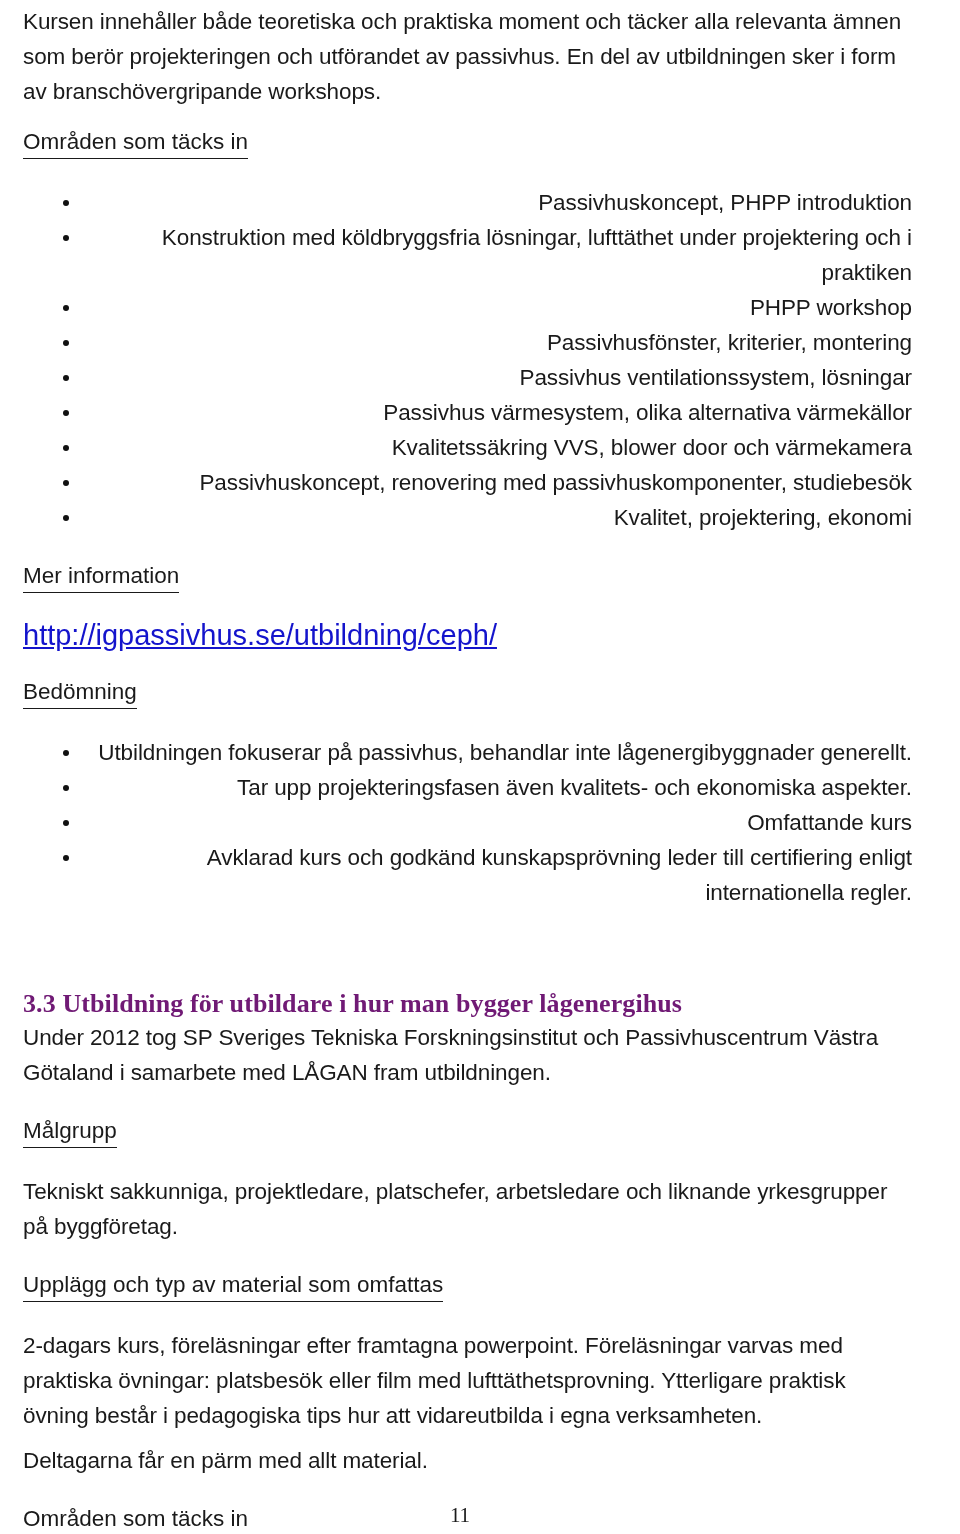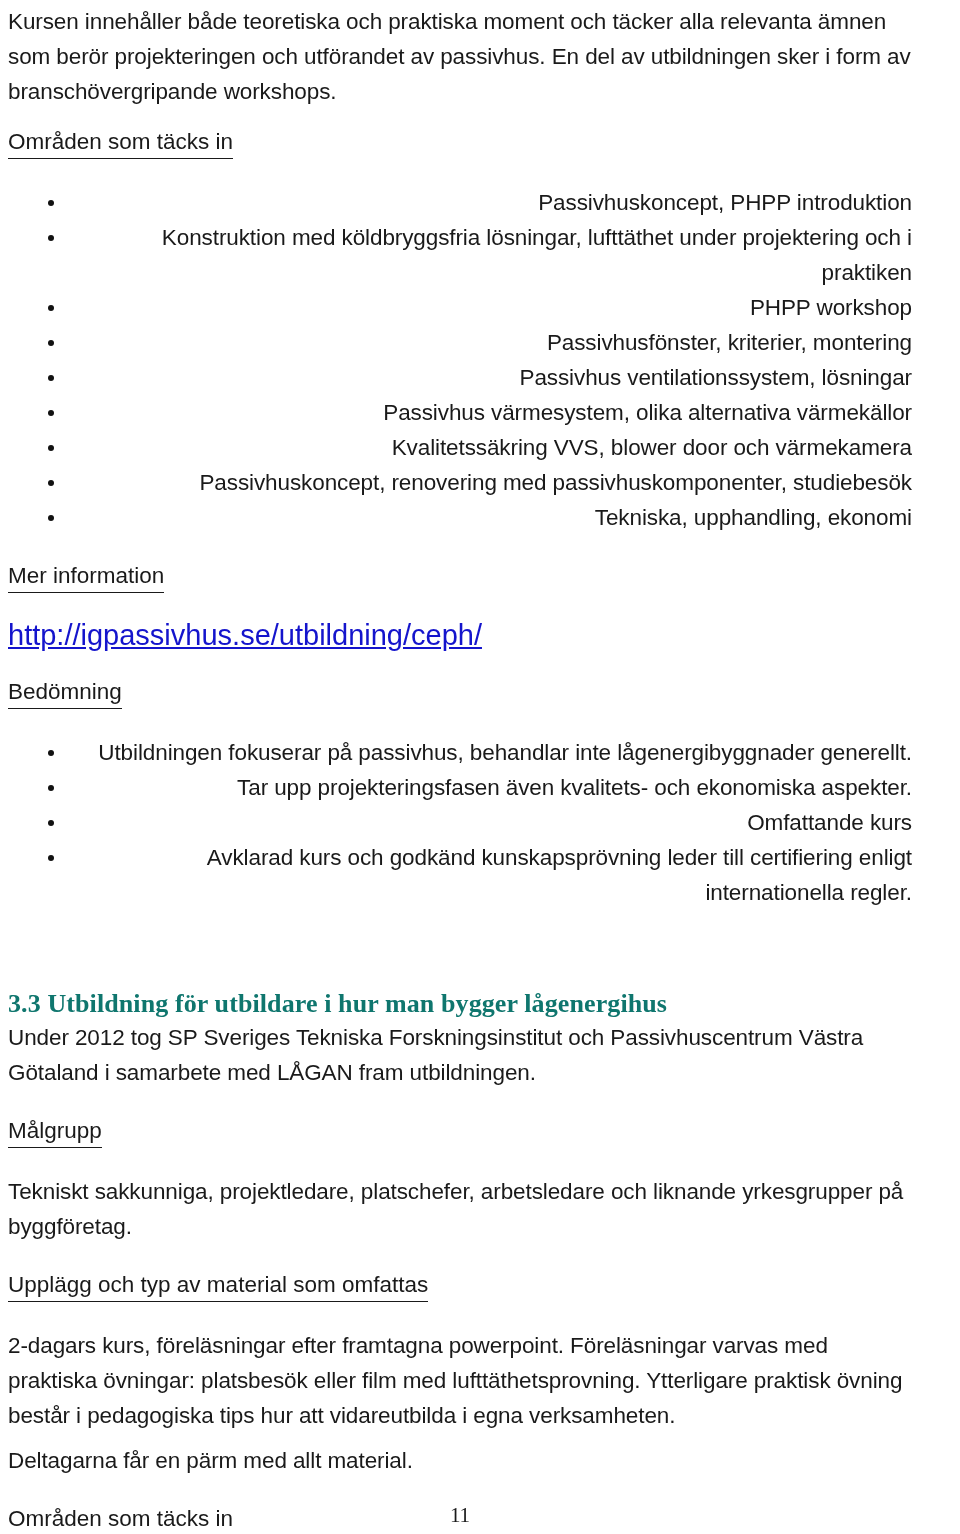--- a/index.html
+++ b/index.html
@@ -14,21 +14,21 @@
     position: relative;
     font-family: "Liberation Sans", sans-serif;
     color: #000000;
     -webkit-font-smoothing: antialiased;
   }
   .page {
     position: relative;
     width: 920px;
     height: 1534px;
     box-sizing: border-box;
-    padding: 0 8px 0 8px;
+    padding: 0 8px 0 23px;
     overflow: hidden;
   }
 
   
   .para {
     font-size: 22.5px;
     line-height: 35px;
     color: #1a1a1a;
     margin: 0;
     padding: 0;
@@ -92,21 +92,21 @@
     text-decoration-color: #1414cc;
     display: inline-block;
   }
 
   
   .h-section {
     font-family: "Liberation Serif", serif;
     font-weight: bold;
     font-size: 26px;
     line-height: 32px;
-    color: #0f766e;
+    color: #701a75;
     margin: 0;
     padding: 0;
     letter-spacing: 0.1px;
   }
 
   
   .gap-xs { height: 10px; }
   .gap-s  { height: 18px; }
   .gap-m  { height: 26px; }
   .gap-xl { height: 60px; }
@@ -140,21 +140,21 @@
 
   <ul class="bullets">
     <li>Passivhuskoncept, PHPP introduktion</li>
     <li>Konstruktion med köldbryggsfria lösningar, lufttäthet under projektering och i praktiken</li>
     <li>PHPP workshop</li>
     <li>Passivhusfönster, kriterier, montering</li>
     <li>Passivhus ventilationssystem, lösningar</li>
     <li>Passivhus värmesystem, olika alternativa värmekällor</li>
     <li>Kvalitetssäkring VVS, blower door och värmekamera</li>
     <li>Passivhuskoncept, renovering med passivhuskomponenter, studiebesök</li>
-    <li>Tekniska, upphandling, ekonomi</li>
+    <li>Kvalitet, projektering, ekonomi</li>
   </ul>
 
   <div class="gap-m"></div>
 
   <div class="subhead-wrap">
     <span class="subhead">Mer information</span>
   </div>
 
   <div class="gap-m"></div>
 

